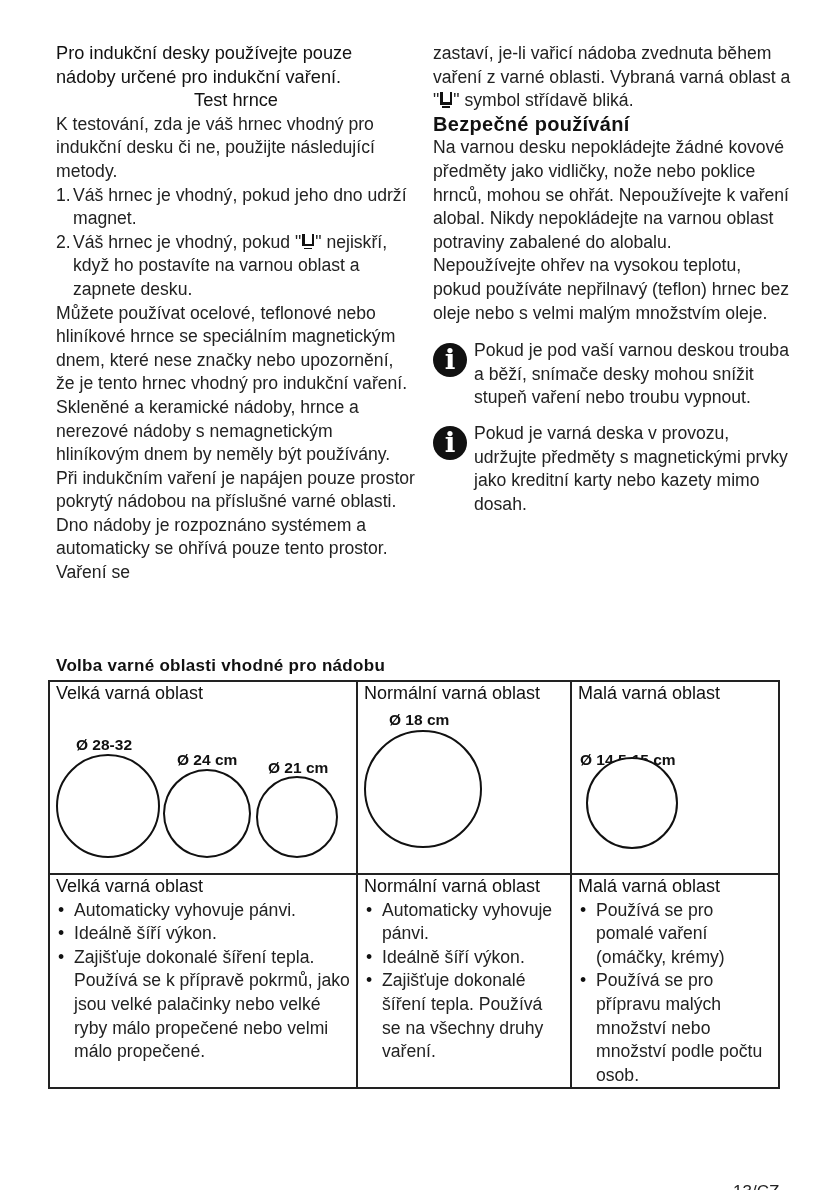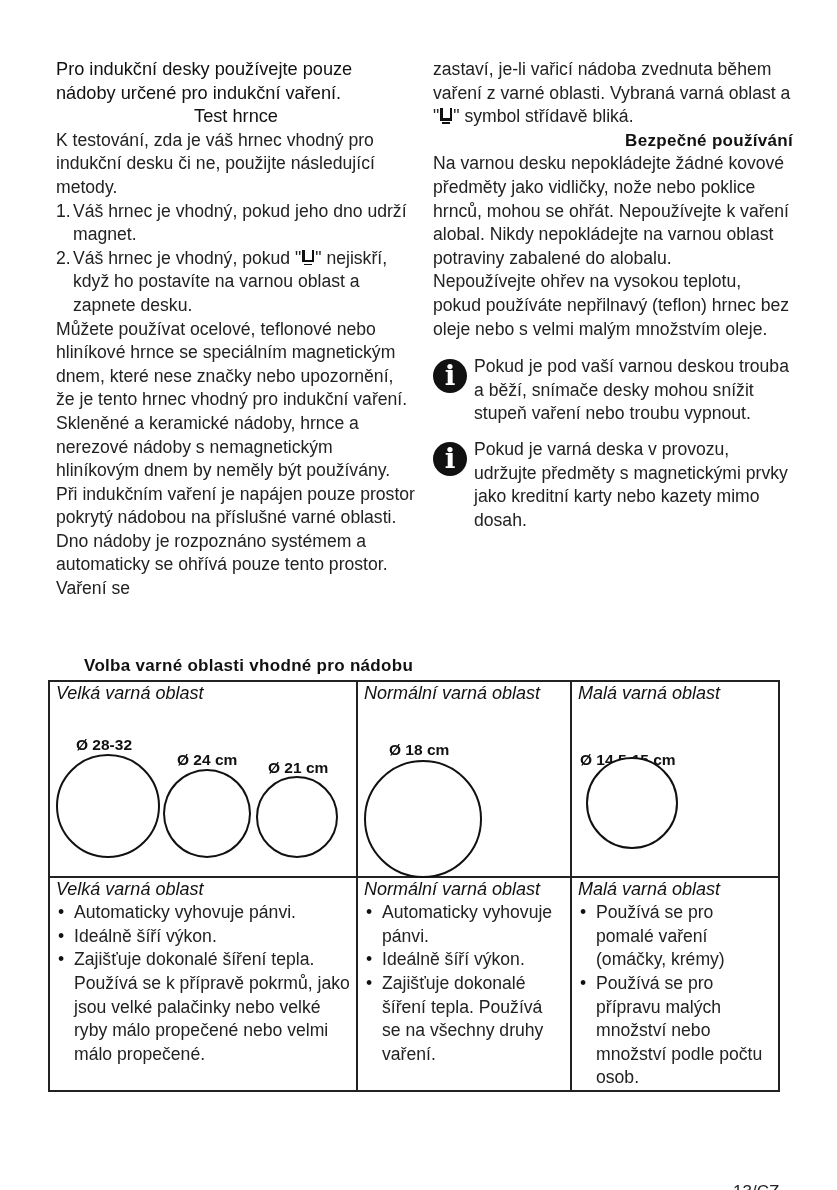--- a/index.html
+++ b/index.html
@@ -1,39 +1,39 @@
 <!DOCTYPE html>
 <html><head>
 <meta charset="utf-8">
 <style>
   html, body { margin:0; padding:0; background:#fff; }
   body { width:837px; height:1190px; position:relative; overflow:hidden;
          font-family:"Liberation Sans", sans-serif; color:#222; }
-  .col { position:absolute; top:58px; font-size:17.6px; line-height:23.6px; }
+  .col { position:absolute; top:42px; font-size:17.6px; line-height:23.6px; }
   .col-left { left:56px; width:360px; }
   .col-right { left:433px; width:360px; }
   .lead { color:#111; font-size:18.2px; line-height:23.6px; }
   .sub { color:#111; font-size:18.2px; line-height:23.6px;text-align:center; }
-  .bold-h { font-weight:bold; color:#111; font-size:17px; letter-spacing:0.3px;text-align:right; }
+  .bold-h { font-weight:bold; color:#111; font-size:20px; letter-spacing:0.3px; }
   p { margin:0; }
   .num-item { display:flex; }
   .num-item .n { width:17px; flex:none; }
   .sym { display:inline-block; position:relative; width:14px; height:15px; vertical-align:-1px; }
   .sym .l { position:absolute; left:1px; top:0; width:2.5px; height:12px; background:#111; }
   .sym .r { position:absolute; right:1px; top:0; width:2.5px; height:12px; background:#111; }
   .sym .b { position:absolute; left:1px; right:1px; top:10px; height:2.5px; background:#111; }
   .sym .u { position:absolute; left:3px; right:3px; top:14px; height:1.5px; background:#111; }
   .note { display:flex; margin-top:10px; }
   .note .icon { flex:none; width:34px; height:34px; border-radius:50%; background:#111; margin-top:4px; margin-right:7px; position:relative; }
   .note .icon span { position:absolute; left:0; right:0; top:1px; text-align:center; color:#fff; font-family:"DejaVu Serif", serif; font-weight:bold; font-size:28px; line-height:32px; }
   .note .txt { flex:1; }
-  .table-title { position:absolute; left:56px; top:656px; font-weight:bold; font-size:17px; color:#111; letter-spacing:0.3px;margin-left:28px; }
+  .table-title { position:absolute; left:56px; top:656px; font-weight:bold; font-size:17px; color:#111; letter-spacing:0.3px; }
   table.zones { position:absolute; left:48px; top:680px; width:732px; border-collapse:collapse; font-size:17.6px; line-height:23.6px; }
   table.zones td { border:2px solid #222; vertical-align:top; padding:0 6px; }
-  .zone-head { color:#111; font-size:18px;font-style:italic; }
+  .zone-head { color:#111; font-size:18px; }
   .circles { position:relative; }
   .clabel { position:absolute; font-weight:bold; font-size:15.5px; color:#111; white-space:nowrap; }
   .circle { position:absolute; border:2px solid #111; border-radius:50%; background:#fff; }
   ul.b { margin:0; padding:0; list-style:none; }
   ul.b li { position:relative; padding-left:18px; }
   ul.b li::before { content:"\2022"; position:absolute; left:2px; top:0; color:#111; }
   .pagenum { position:absolute; left:733px; top:1141px; font-size:17px; color:#222;margin-top:41px; }
 </style>
 </head>
 <body>
@@ -83,21 +83,21 @@
         <span class="clabel" style="left:20px;top:27px;">Ø 28-32</span>
         <span class="clabel" style="left:121px;top:42px;">Ø 24 cm</span>
         <span class="clabel" style="left:212px;top:50px;">Ø 21 cm</span>
         <div class="circle" style="left:0;top:48px;width:100px;height:100px;"></div>
         <div class="circle" style="left:107px;top:63px;width:84px;height:85px;"></div>
         <div class="circle" style="left:200px;top:70px;width:78px;height:78px;"></div>
       </div>
     </td>
     <td style="width:200px;">
       <div class="zone-head">Normální varná oblast</div>
-      <div class="circles" style="height:140px;margin-top:30px;">
+      <div class="circles" style="height:140px;">
         <span class="clabel" style="left:25px;top:2px;">Ø 18 cm</span>
         <div class="circle" style="left:0;top:24px;width:114px;height:114px;"></div>
       </div>
     </td>
     <td>
       <div class="zone-head">Malá varná oblast</div>
       <div class="circles" style="height:160px;">
         <span class="clabel" style="left:2px;top:42px;">Ø 14,5-15 cm</span>
         <div class="circle" style="left:8px;top:51px;width:88px;height:88px;"></div>
       </div>

